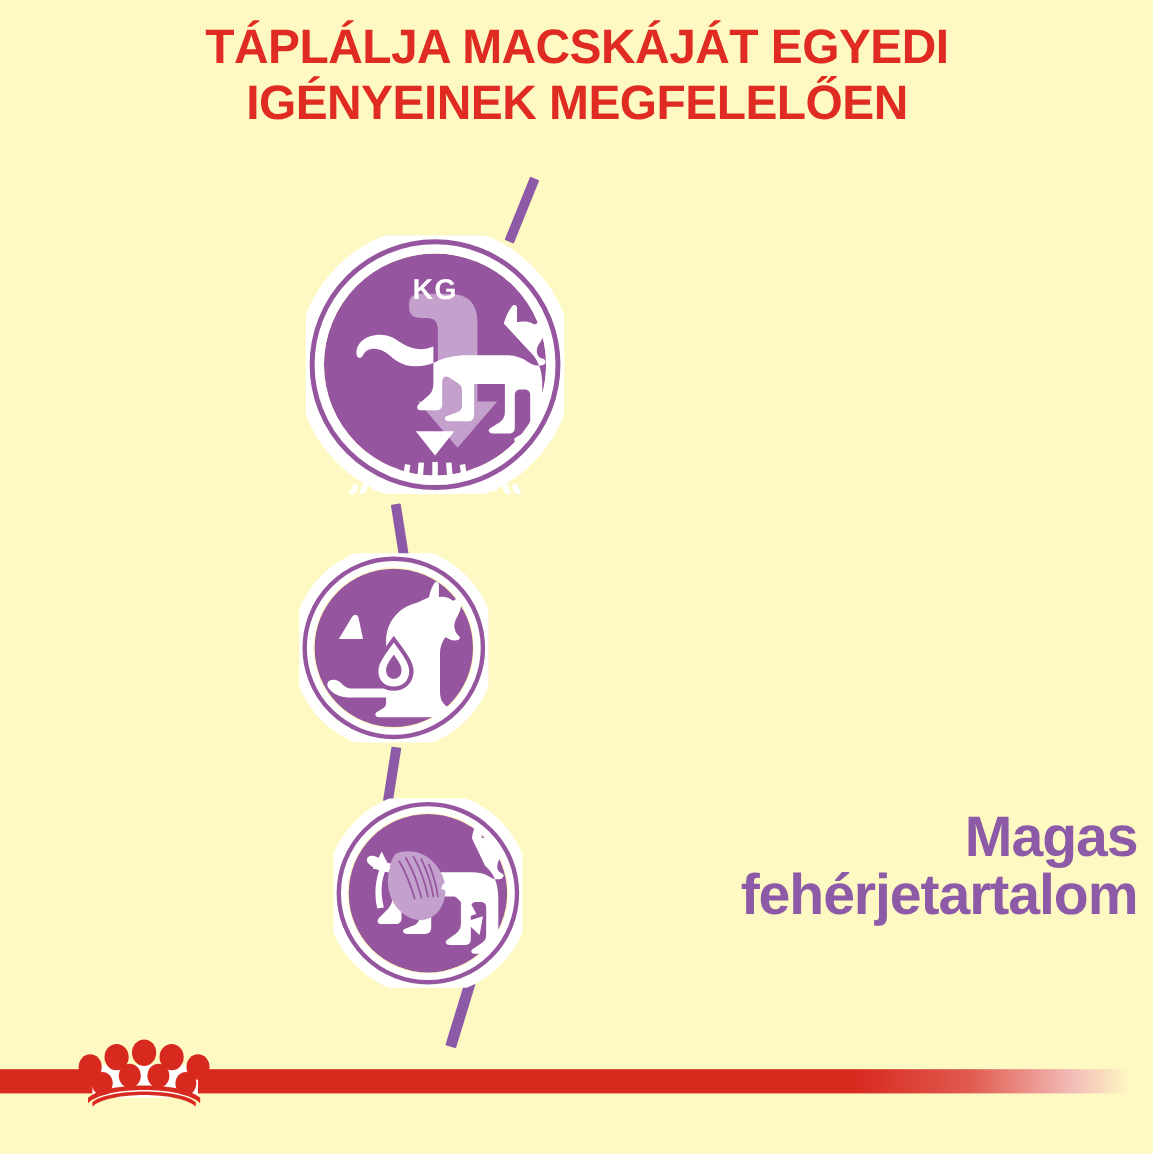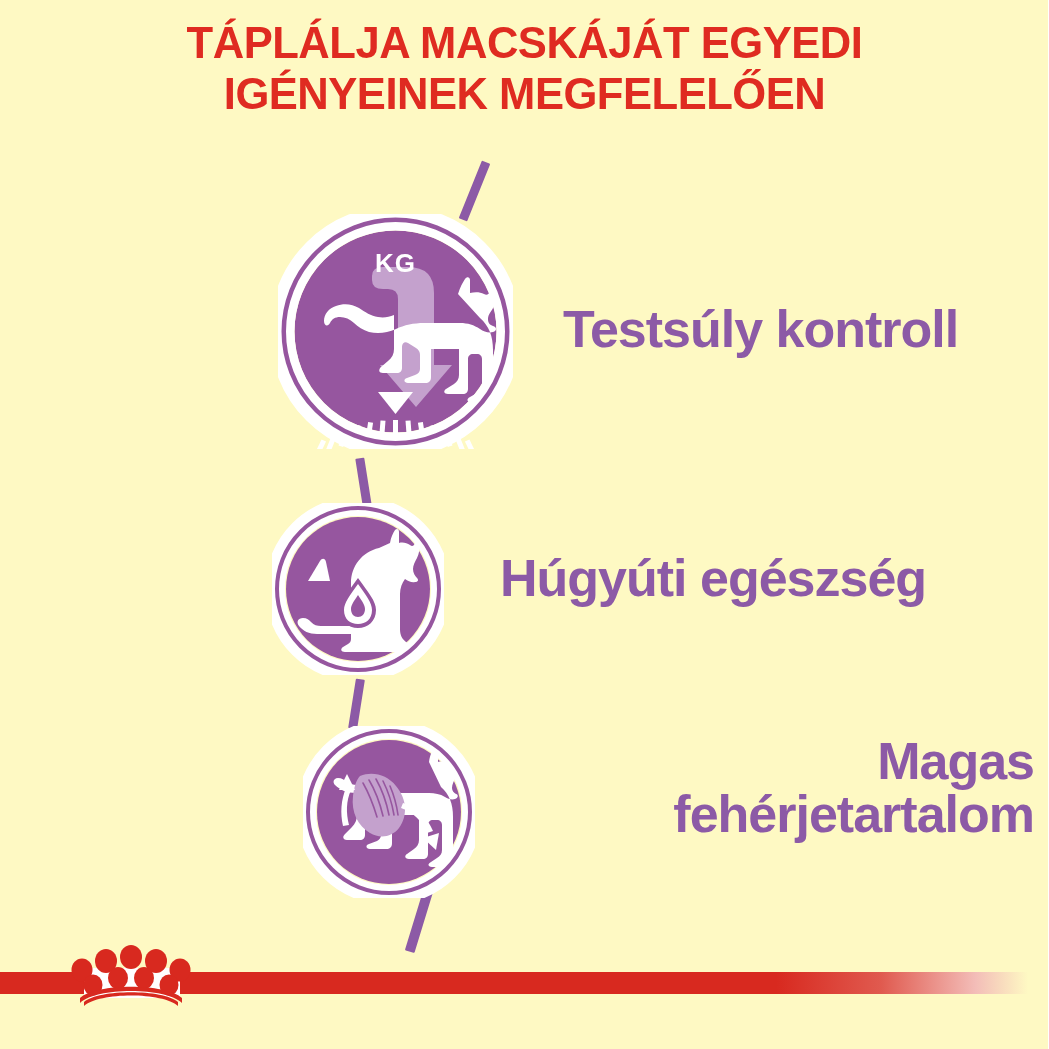--- a/index.html
+++ b/index.html
@@ -158,21 +158,20 @@
         <line x1="166.7" y1="215.2" x2="172.1" y2="232.2"></line>
         <line x1="178.2" y1="220.3" x2="184.8" y2="236.9"></line>
         <line x1="189.2" y1="226.5" x2="196.9" y2="242.6"></line>
       </g>
 
       <circle cx="117.5" cy="117.5" r="107" fill="none" stroke="#ffffff" stroke-width="12"></circle>
       <circle cx="117.5" cy="117.5" r="113" fill="none" stroke="#96569f" stroke-width="7"></circle>
       <circle cx="117.5" cy="117.5" r="120" fill="none" stroke="#ffffff" stroke-width="12"></circle>
     </svg>
   </div>
-  <div class="benefit-label" style="left:563px; top:303px; width:470px;">Testsúly kontroll</div>
 
   <div class="benefit-icon" style="left:272px; top:503px; width:172px; height:172px;">
     <svg width="172" height="172" viewBox="0 0 172 172">
       <circle cx="86" cy="86" r="82" fill="none" stroke="#96569f" stroke-width="6"></circle>
       <circle cx="86" cy="86" r="72" fill="#96569f"></circle>
       <g fill="#ffffff">
 
         <path d="M118 40
                  c1 -6 3 -10 5 -13 c2 -2 4 -1 4 2 l0 11
                  c4 -1 8 0 11 2 c2 2 4 1 5 -2 c1 -3 4 -3 4 1
@@ -196,21 +195,20 @@
 
       <path d="M86 75 c10 14 18 23 18 32 c0 11 -8 18 -18 18 c-10 0 -18 -7 -18 -18 c0 -9 8 -18 18 -32 z" fill="#96569f"></path>
       <path d="M86 81 c8 11 14 19 14 26 c0 9 -6 14 -14 14 c-8 0 -14 -5 -14 -14 c0 -7 6 -15 14 -26 z" fill="#ffffff"></path>
       <path d="M86 92 c4 6 7 10 7 14 c0 5 -3 8 -7 8 c-4 0 -7 -3 -7 -8 c0 -4 3 -8 7 -14 z" fill="#96569f"></path>
 
       <circle cx="86" cy="86" r="78" fill="none" stroke="#ffffff" stroke-width="10"></circle>
       <circle cx="86" cy="86" r="82" fill="none" stroke="#96569f" stroke-width="6"></circle>
       <circle cx="86" cy="86" r="88" fill="none" stroke="#ffffff" stroke-width="10"></circle>
     </svg>
   </div>
-  <div class="benefit-label" style="left:500px; top:552px; width:520px;">Húgyúti egészség</div>
 
   <div class="benefit-icon" style="left:303px; top:726px; width:172px; height:172px;">
     <svg width="172" height="172" viewBox="0 0 172 172">
       <circle cx="86" cy="86" r="82" fill="none" stroke="#96569f" stroke-width="6"></circle>
       <circle cx="86" cy="86" r="72" fill="#96569f"></circle>
 
       <g fill="#ffffff">
         <path d="M126 36
                  c1 -7 3 -11 5 -14 c2 -2 4 -1 4 2 l0 12
                  c4 -1 8 0 11 2 c2 2 4 1 5 -2 c1 -3 4 -3 4 1

